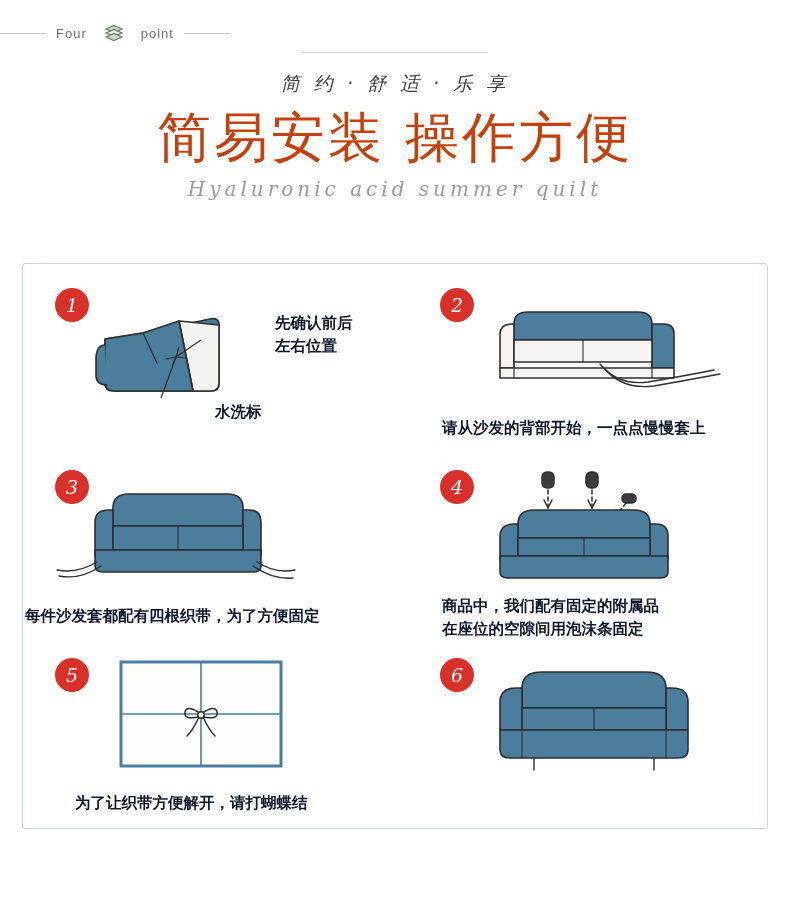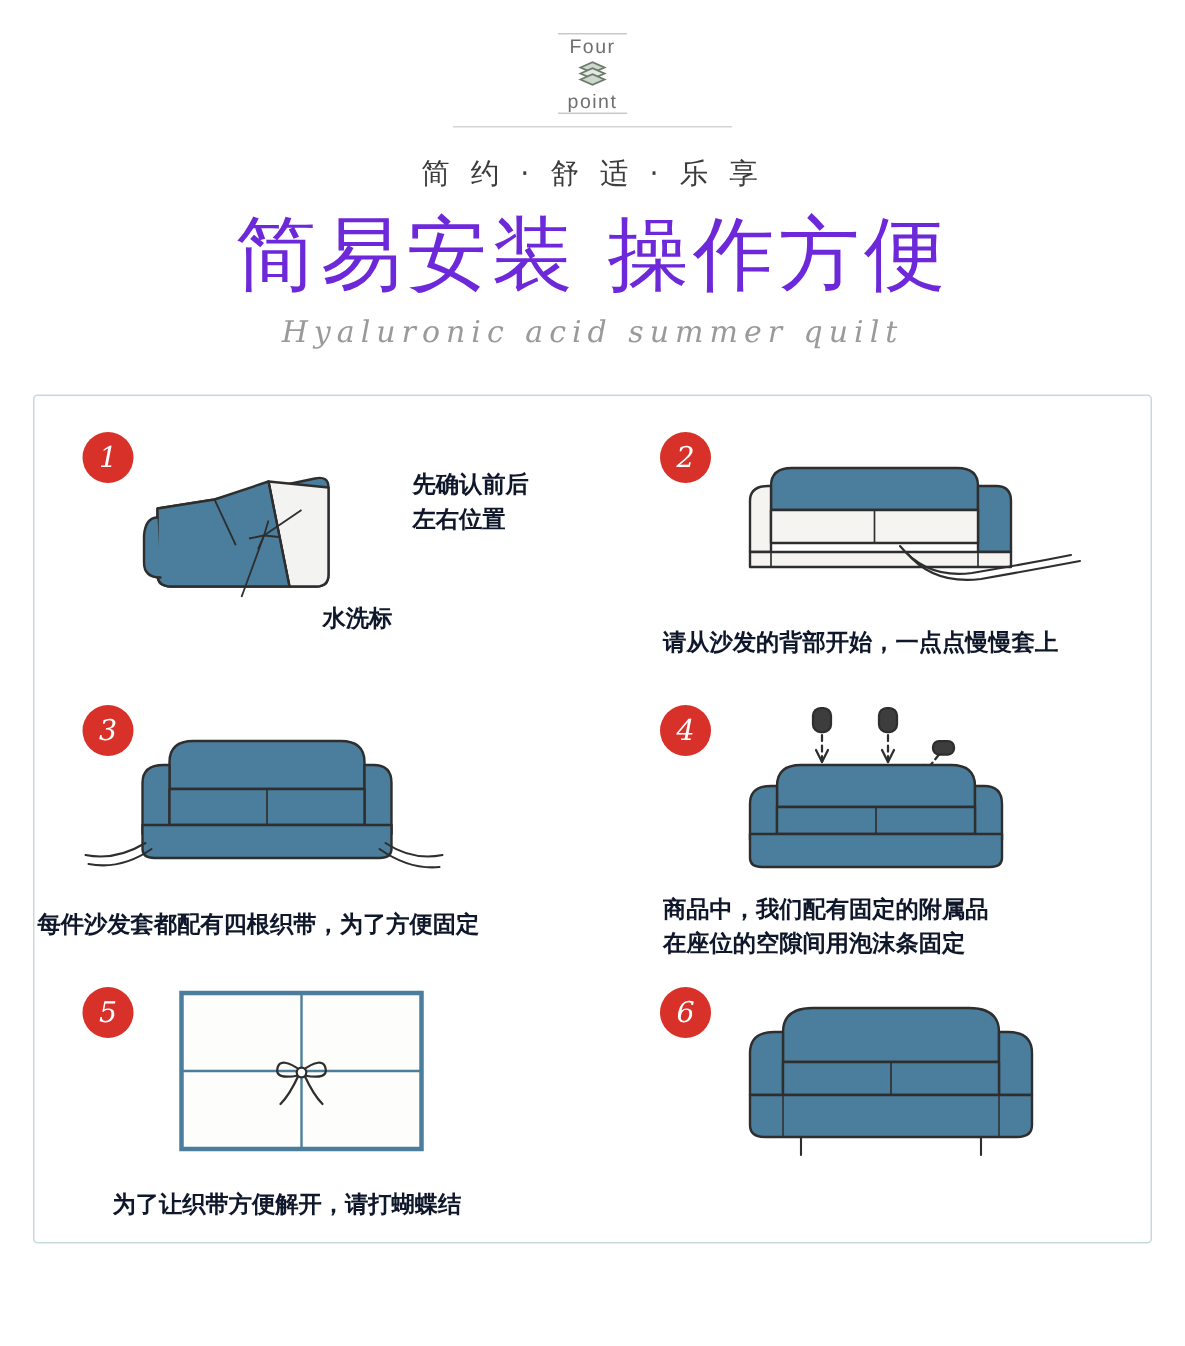--- a/index.html
+++ b/index.html
@@ -19,21 +19,20 @@
     height: 897px;
     background: #fff;
   }
 
   
   .brand-row {
     display: flex;
     align-items: center;
     justify-content: flex-start;
     margin-top: 22px;
-    flex-direction: column;
   }
   .brand-rule {
     width: 46px;
     height: 1px;
     background: #c9c9c9;
   }
   .brand-text {
     font-size: 13px;
     color: #6f6f6f;
     letter-spacing: 1px;
@@ -54,26 +53,27 @@
     margin: 8px auto 0 auto;
   }
 
   .subtitle {
     text-align: center;
     font-size: 19px;
     color: #3c3c3c;
     letter-spacing: 4px;
     margin-top: 18px;
     font-family: "DejaVu Sans", sans-serif;
+    font-style: italic;
   }
 
   .maintitle {
     text-align: center;
     font-size: 54px;
-    color: #6d28d9;
+    color: #c2410c;
     letter-spacing: 3px;
     margin-top: 10px;
     font-family: "DejaVu Serif", serif;
     font-weight: normal;
     line-height: 1.15;
   }
 
   .script-line {
     text-align: center;
     font-size: 20px;

